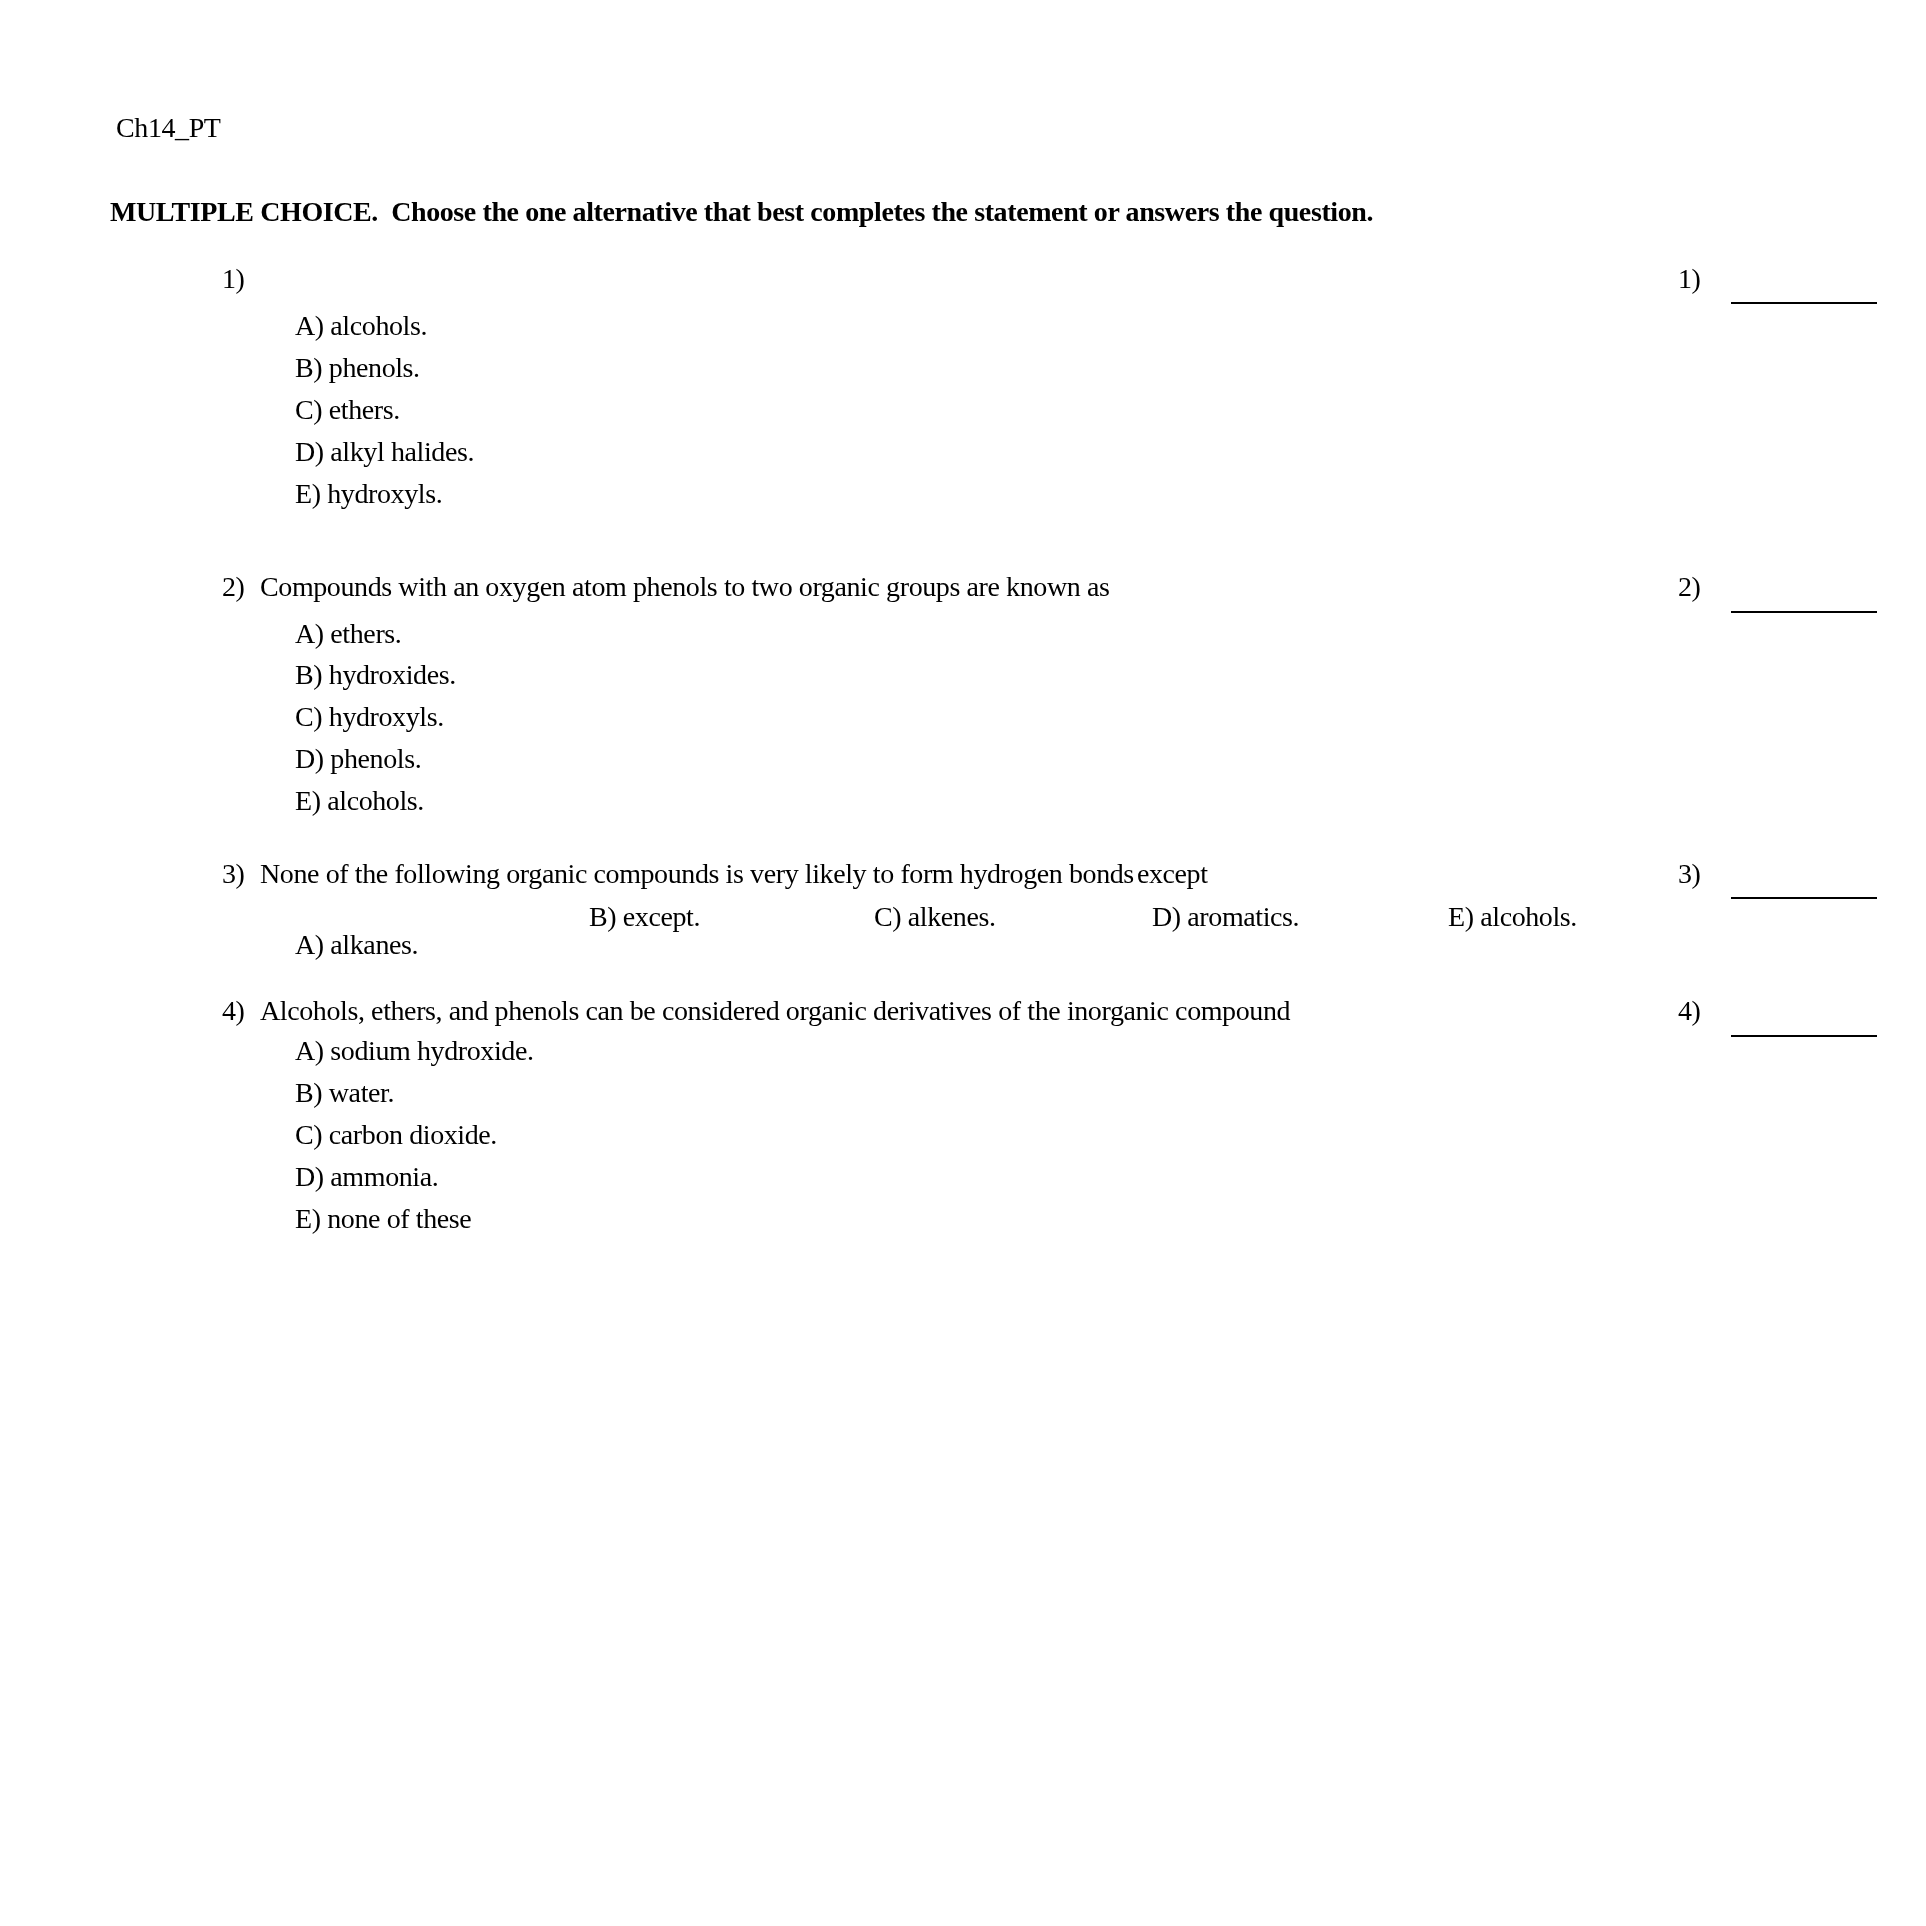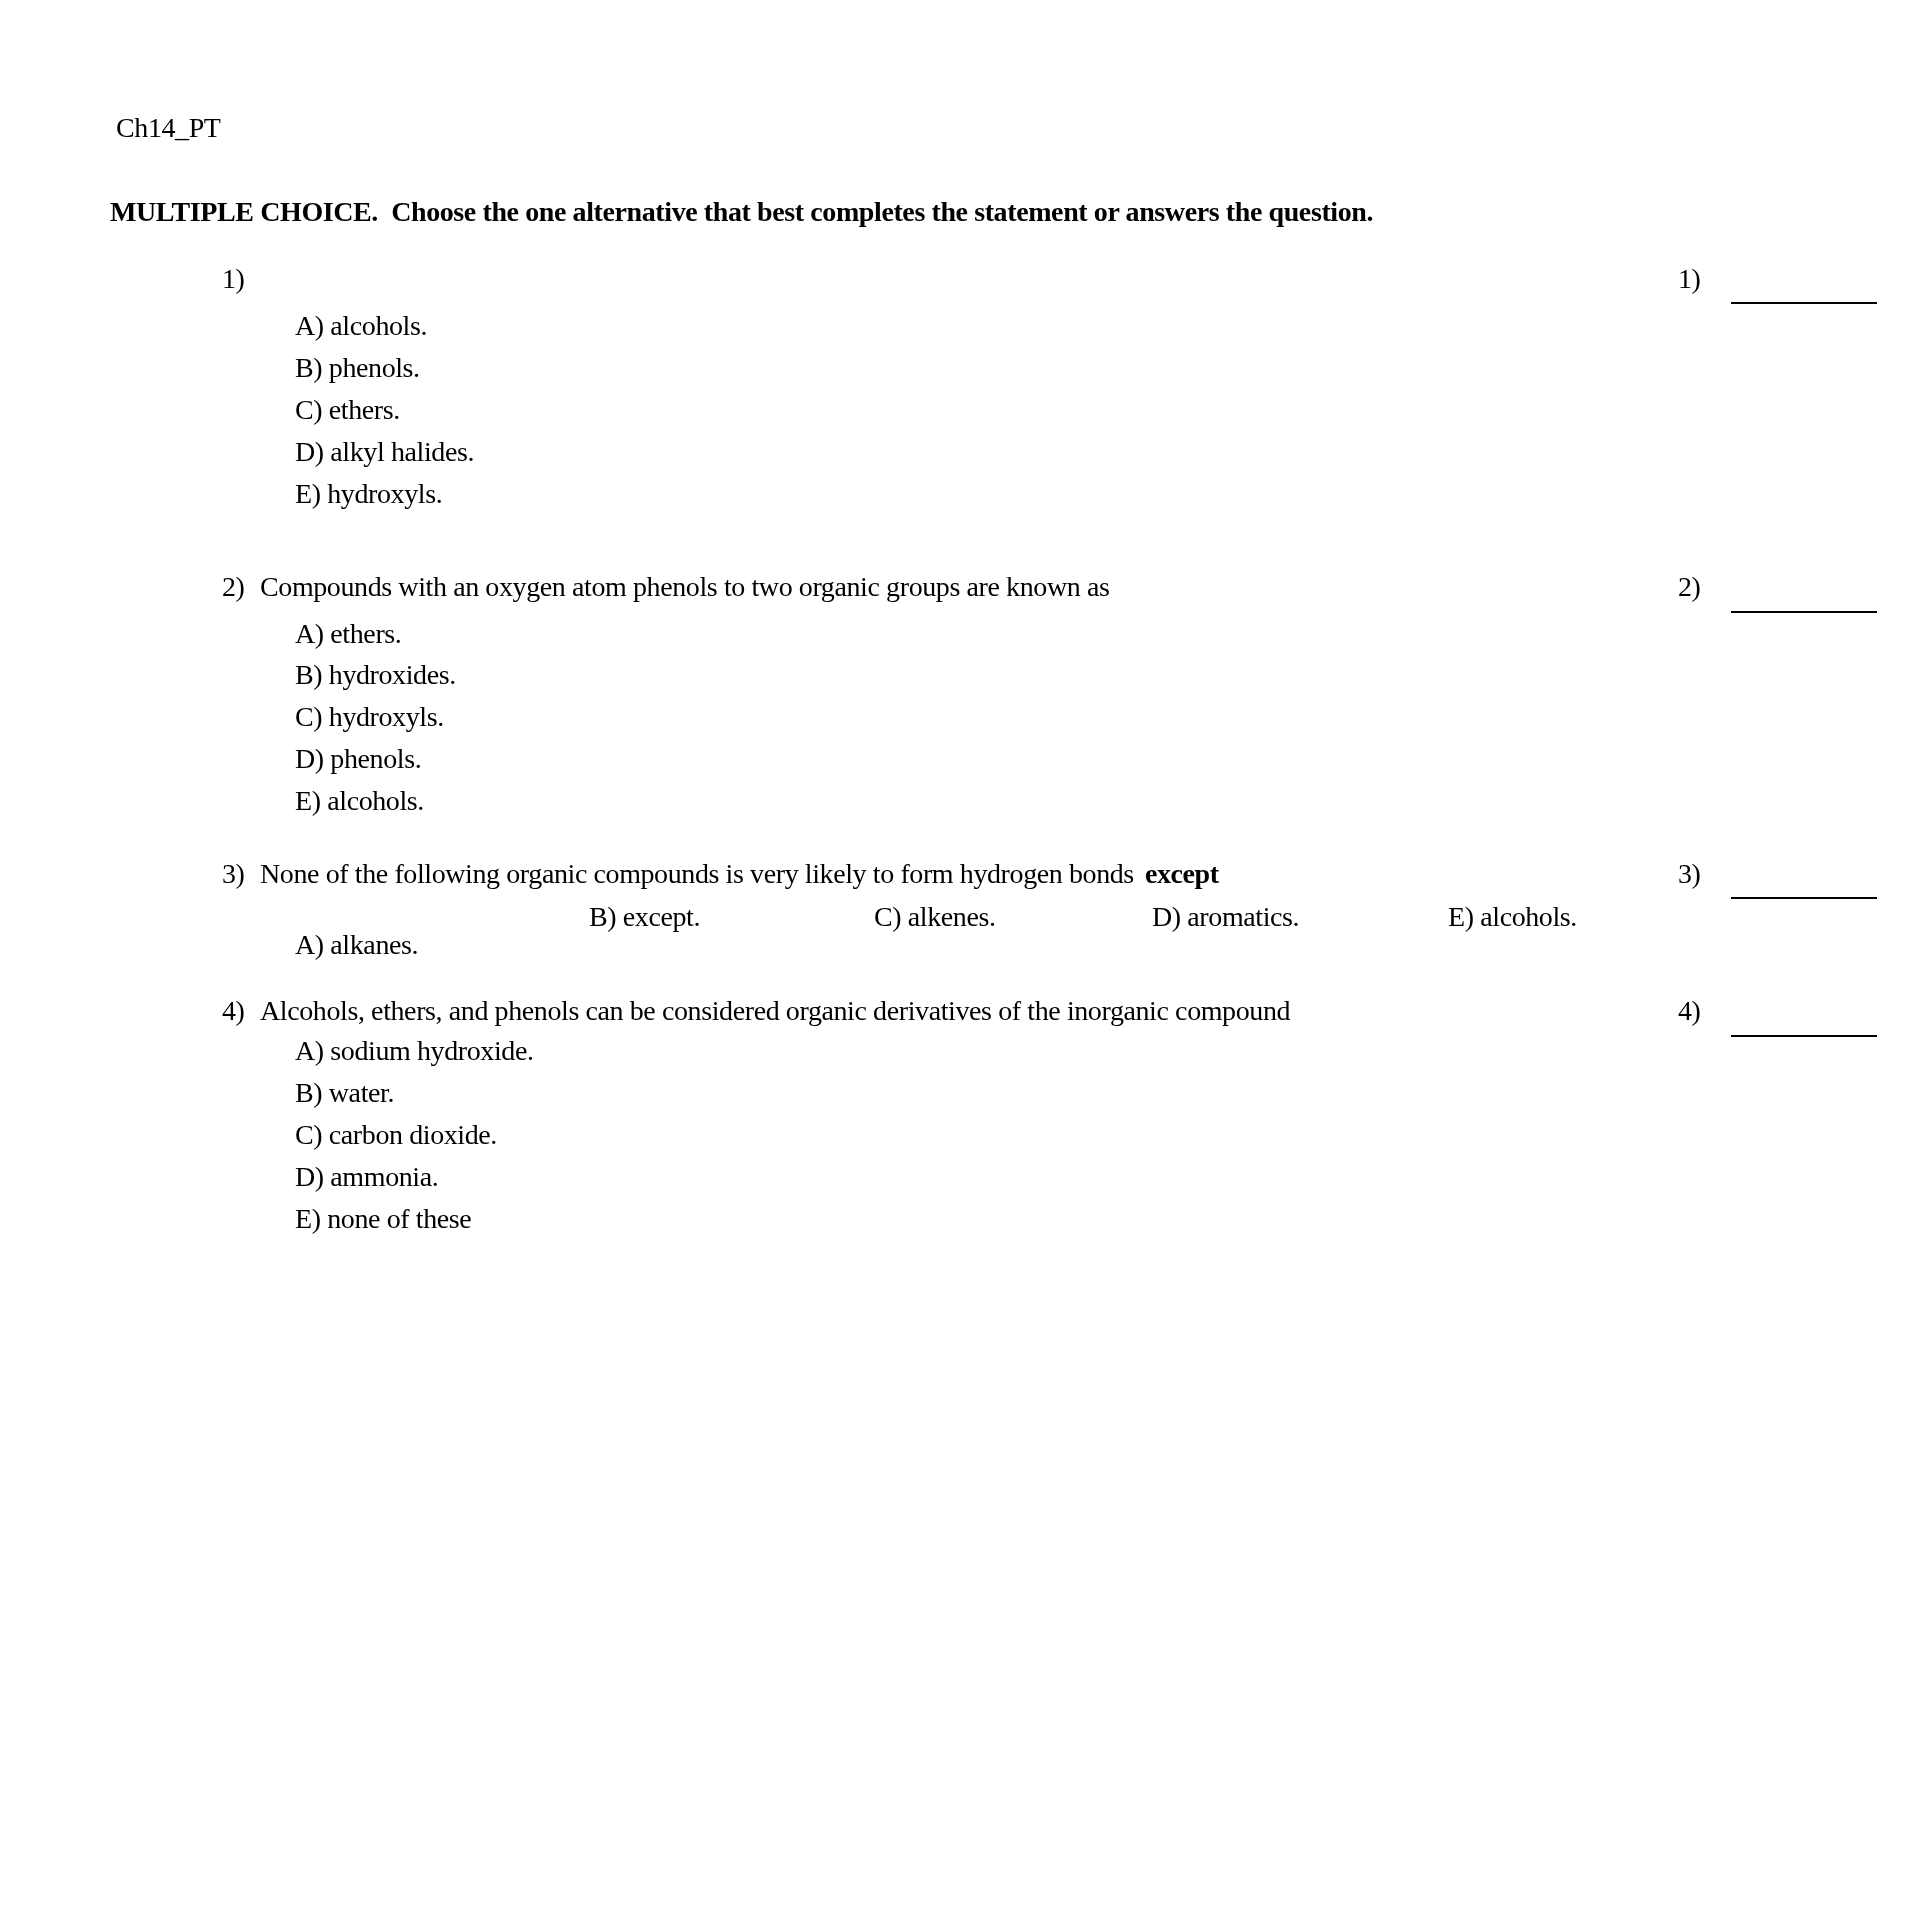--- a/index.html
+++ b/index.html
@@ -38,22 +38,22 @@
   .opt    { left: 295px; }
   .ansnum { left: 1678px; }
   .blank {
     position: absolute;
     left: 1731px;
     width: 146px;
     height: 0;
     border-top: 2.7px solid #000000;
   }
   .kw {
-    font-weight: 700;
-    margin-left: 11px;
+    font-weight: 400;
+    margin-left: 3px;
   }
 </style>
 </head>
 <body>
 
 <div class="page">
 
   <div class="txt doc-title">Ch14_PT</div>
 
   <div class="txt instruction">MULTIPLE CHOICE.&nbsp; Choose the one alternative that best completes the statement or answers the question.</div>

